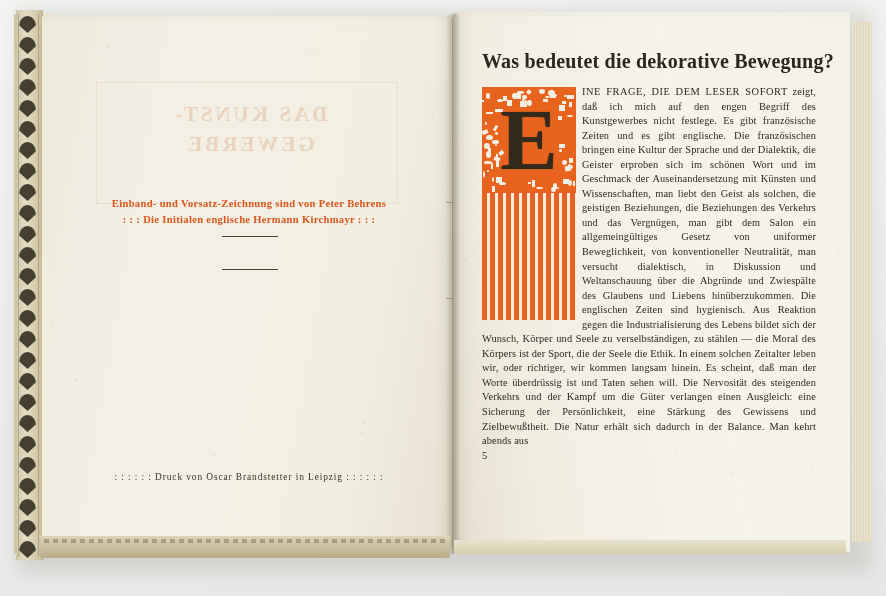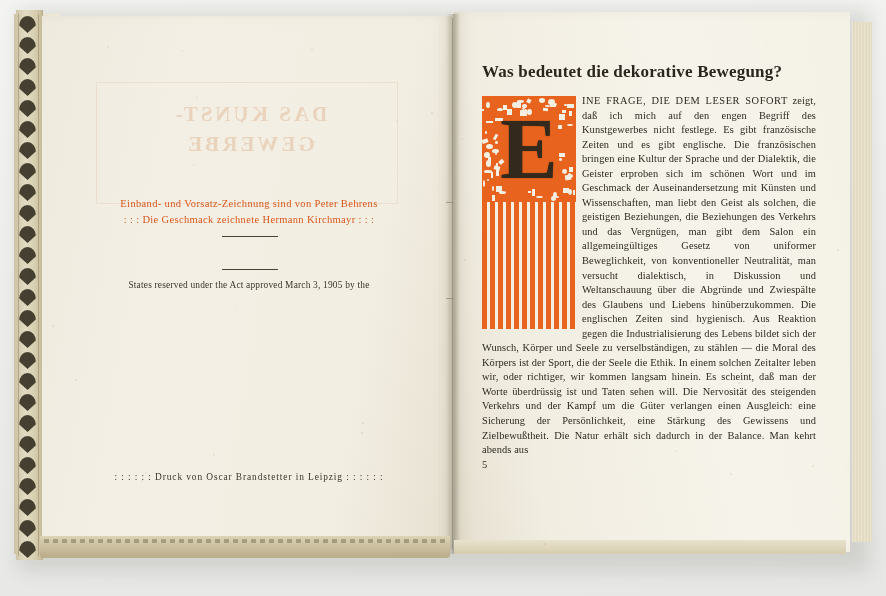--- a/index.html
+++ b/index.html
@@ -69,21 +69,21 @@
   
   .ghost-box{position:absolute;left:22px;top:42px;width:300px;height:120px;
       border:1px solid rgba(205,150,110,.17);}
   .ghost-text{position:absolute;left:0;right:0;text-align:center;
       transform:scaleX(-1);color:rgba(206,120,60,.23);
       font-family:"Liberation Serif",serif;letter-spacing:3px;font-weight:700;}
   .ghost-1{top:62px;font-size:21px;}
   .ghost-2{top:92px;font-size:21px;}
 
   .credits{position:absolute;left:16px;top:156px;width:318px;text-align:center;
-      color:#d9561b;font-size:10.5px;font-weight:400;letter-spacing:.35px;
+      color:#d9561b;font-size:10.5px;font-weight:700;letter-spacing:.35px;
       line-height:16px;font-family:"Liberation Serif",serif;}
   .rule{position:absolute;left:50%;transform:translateX(-50%);
       width:56px;height:1px;background:#4a4437;}
   .rule-1{top:196px;}
 
   .rights{position:absolute;left:16px;top:208px;width:318px;text-align:center;
       color:#3b362b;font-size:9.6px;letter-spacing:.5px;
       font-family:"Liberation Serif",serif;}
   .rule-2{top:229px;}
 
@@ -92,22 +92,22 @@
       font-family:"Liberation Serif",serif;}
   .copyright .l3{letter-spacing:.9px;}
 
   .printer{position:absolute;left:16px;top:432px;width:318px;text-align:center;
       color:#3b362b;font-size:9.4px;letter-spacing:.9px;
       font-family:"Liberation Serif",serif;}
 
   
   .page-right-content{position:absolute;left:468px;top:40px;width:334px;}
 
-  .chapter-heading{font-size:17px;color:#2b271e;letter-spacing:.2px;
-      font-family:"Liberation Serif",serif;margin:16px 0 12px 0;white-space:nowrap;}
+  .chapter-heading{font-size:20px;color:#2b271e;letter-spacing:.2px;
+      font-family:"Liberation Serif",serif;margin:4px 0 12px 0;white-space:nowrap;}
 
   .body-col{font-size:10.4px;line-height:14.55px;color:#2e2a21;
       text-align:justify;font-family:"Liberation Serif",serif;
       letter-spacing:.1px;}
   .body-col p{margin:0;}
   .small-caps-open{letter-spacing:.55px;}
 
   
   .initial{float:left;width:94px;height:233px;margin:2px 6px 0 0;position:relative;}
   .init-top{position:absolute;left:0;top:0;width:94px;height:106px;
@@ -182,30 +182,29 @@
     <div class="edge-bottom-right"></div>
 
     <div class="page-left-content">
 
       <div class="ghost-box"></div>
       <div class="ghost-text ghost-1">DAS KUNST-</div>
       <div class="ghost-text ghost-2">GEWERBE</div>
 
       <div class="credits">
         <div>Einband- und Vorsatz-Zeichnung sind von Peter Behrens</div>
-        <div>: : : Die Geschmack zeichnete Hermann Kirchmayr : : :</div>
+        <div>: : : Die Initialen englische Hermann Kirchmayr : : :</div>
       </div>
 
       <div class="rule rule-1"></div>
 
 
       <div class="rule rule-2"></div>
 
       <div class="copyright">
-        <div>States reserved under the Act approved March 3, 1905 by the</div>
       </div>
 
       <div class="printer">: : : : : : Druck von Oscar Brandstetter in Leipzig : : : : : :</div>
     </div>
 
     <div class="page-right-content">
 
       <h1 class="chapter-heading">Was bedeutet die dekorative Bewegung?</h1>
 
       <div class="body-col">

